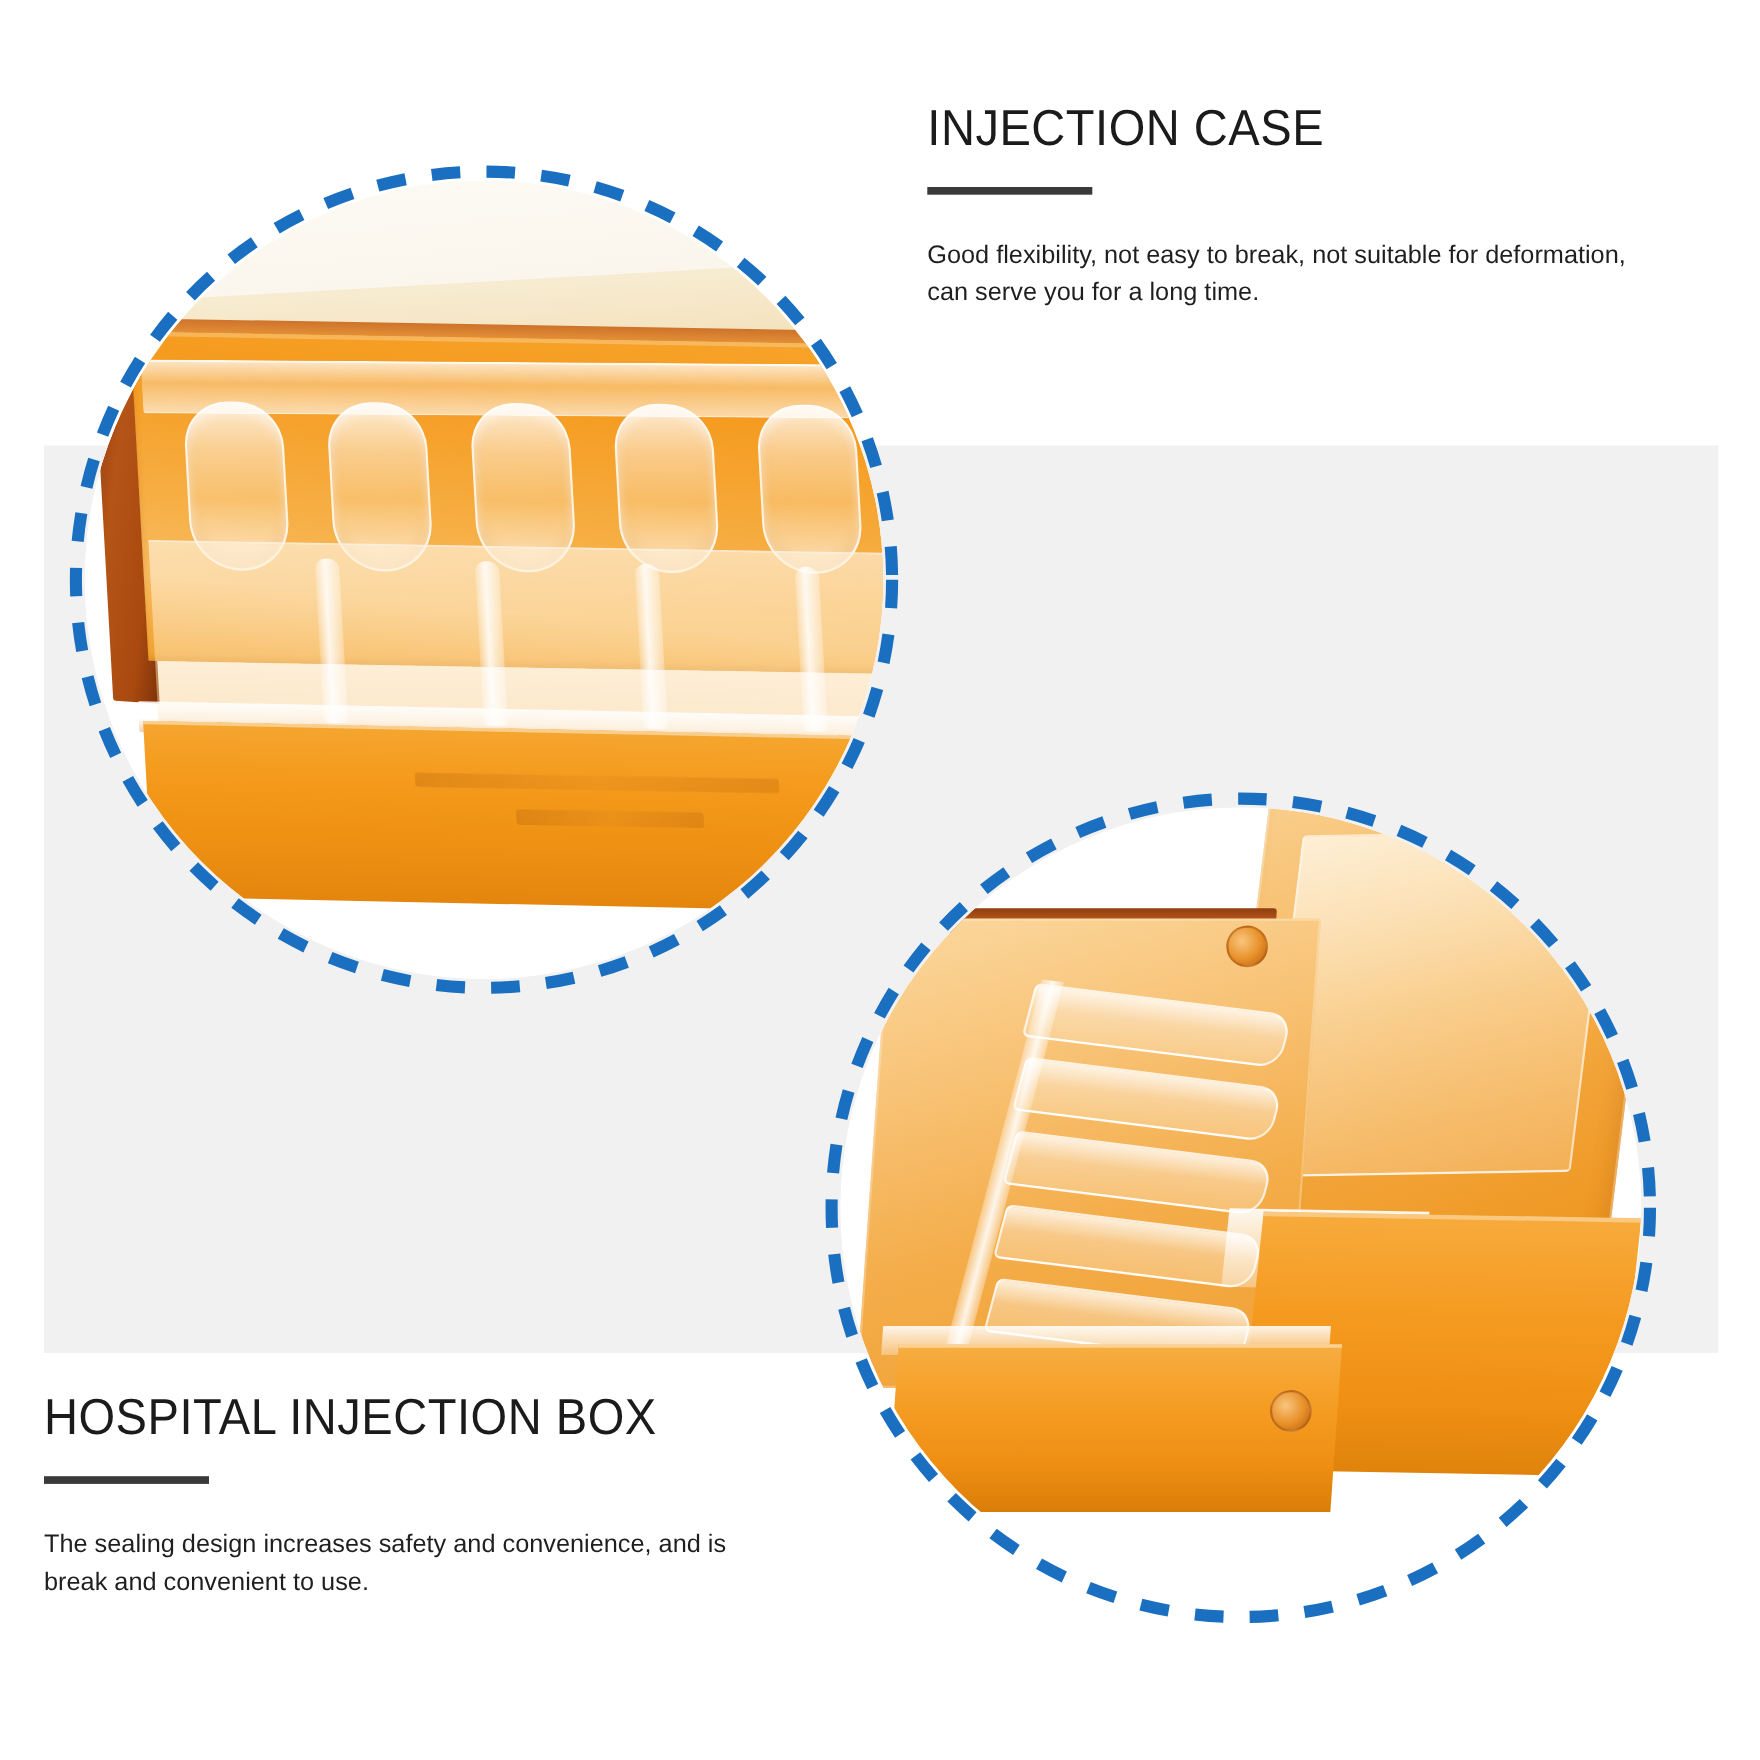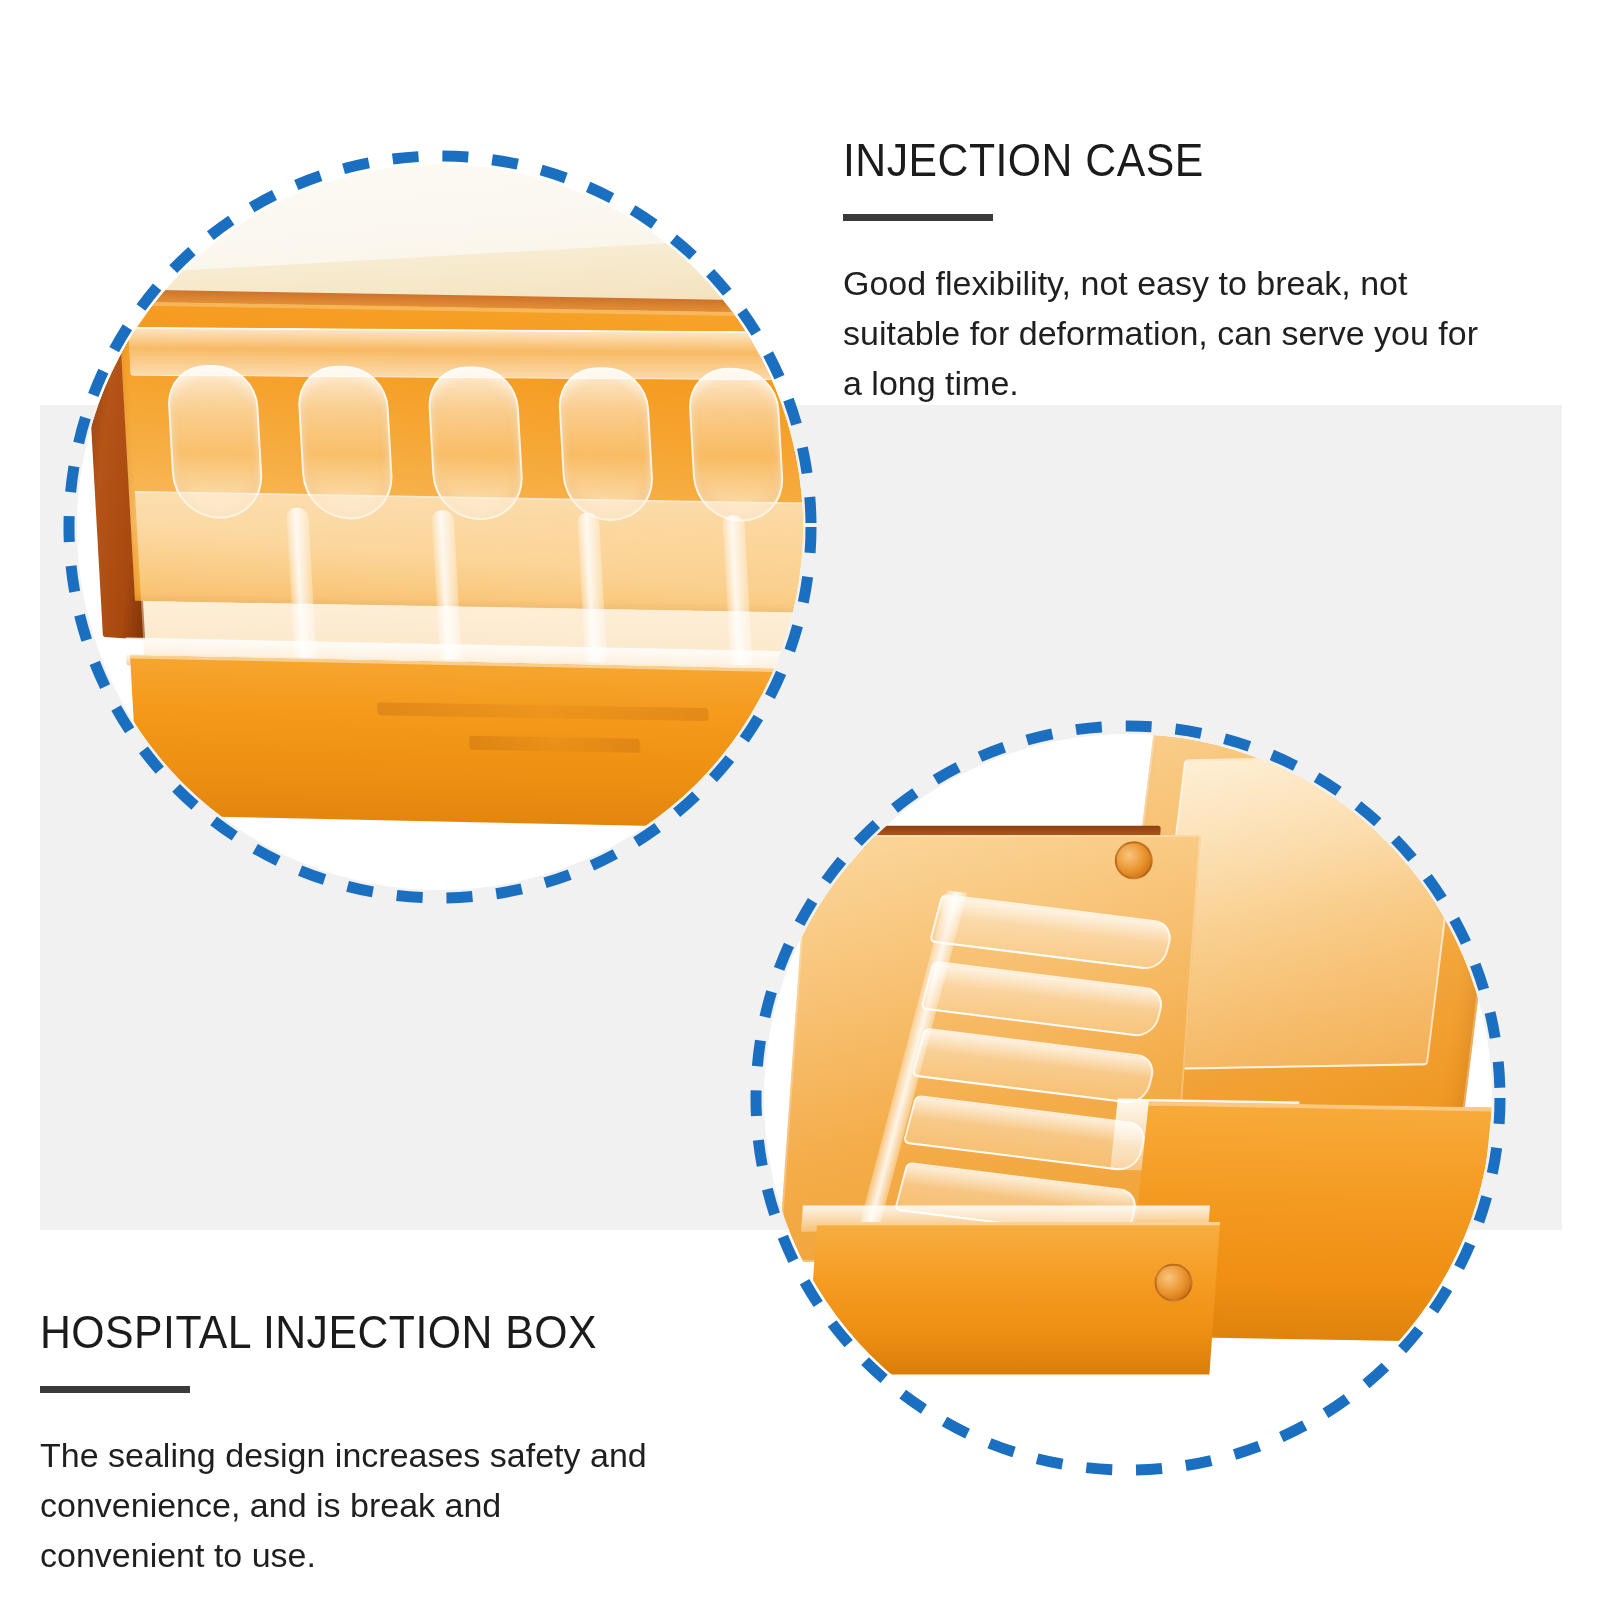--- a/index.html
+++ b/index.html
@@ -264,41 +264,41 @@
   }
   .b-hinge {
     position: absolute; width: 34px; height: 34px; border-radius: 50%;
     background: radial-gradient(circle at 38% 34%, #f9c57e 0%, #e79028 55%, #b85d12 100%);
     border: 2px solid rgba(160,80,20,.45);
   }
   .b-hinge.h1 { left: 352px; top: 46px; }
   .b-hinge.h2 { left: 340px; top: 470px; }
 
   
-  .text-block { position: absolute; margin-top: 44px; }
+  .text-block { position: absolute; }
   .t-heading {
     font-size: 46px;
     letter-spacing: .5px;
     color: #1b1b1b;
     font-weight: 400;
     line-height: 1.05;
     white-space: nowrap;
     font-family: "Liberation Sans Narrow", "Liberation Sans", sans-serif;
     transform: scaleX(.93);
     transform-origin: left center;
   }
   .t-rule {
     width: 150px;
     height: 7px;
     background: #3a3a3a;
     margin-top: 30px;
   }
   .t-body {
     margin-top: 38px;
-    font-size: 34px;
+    font-size: 23px;
     line-height: 1.46;
     color: #1f1f1f;
     font-weight: 400;
     max-width: 640px;
   }
 
   #text-top-right { left: 843px; top: 92px; }
   #text-bottom-left { left: 40px; top: 1264px; }
   #text-bottom-left .t-body { max-width: 630px; }
 </style>

